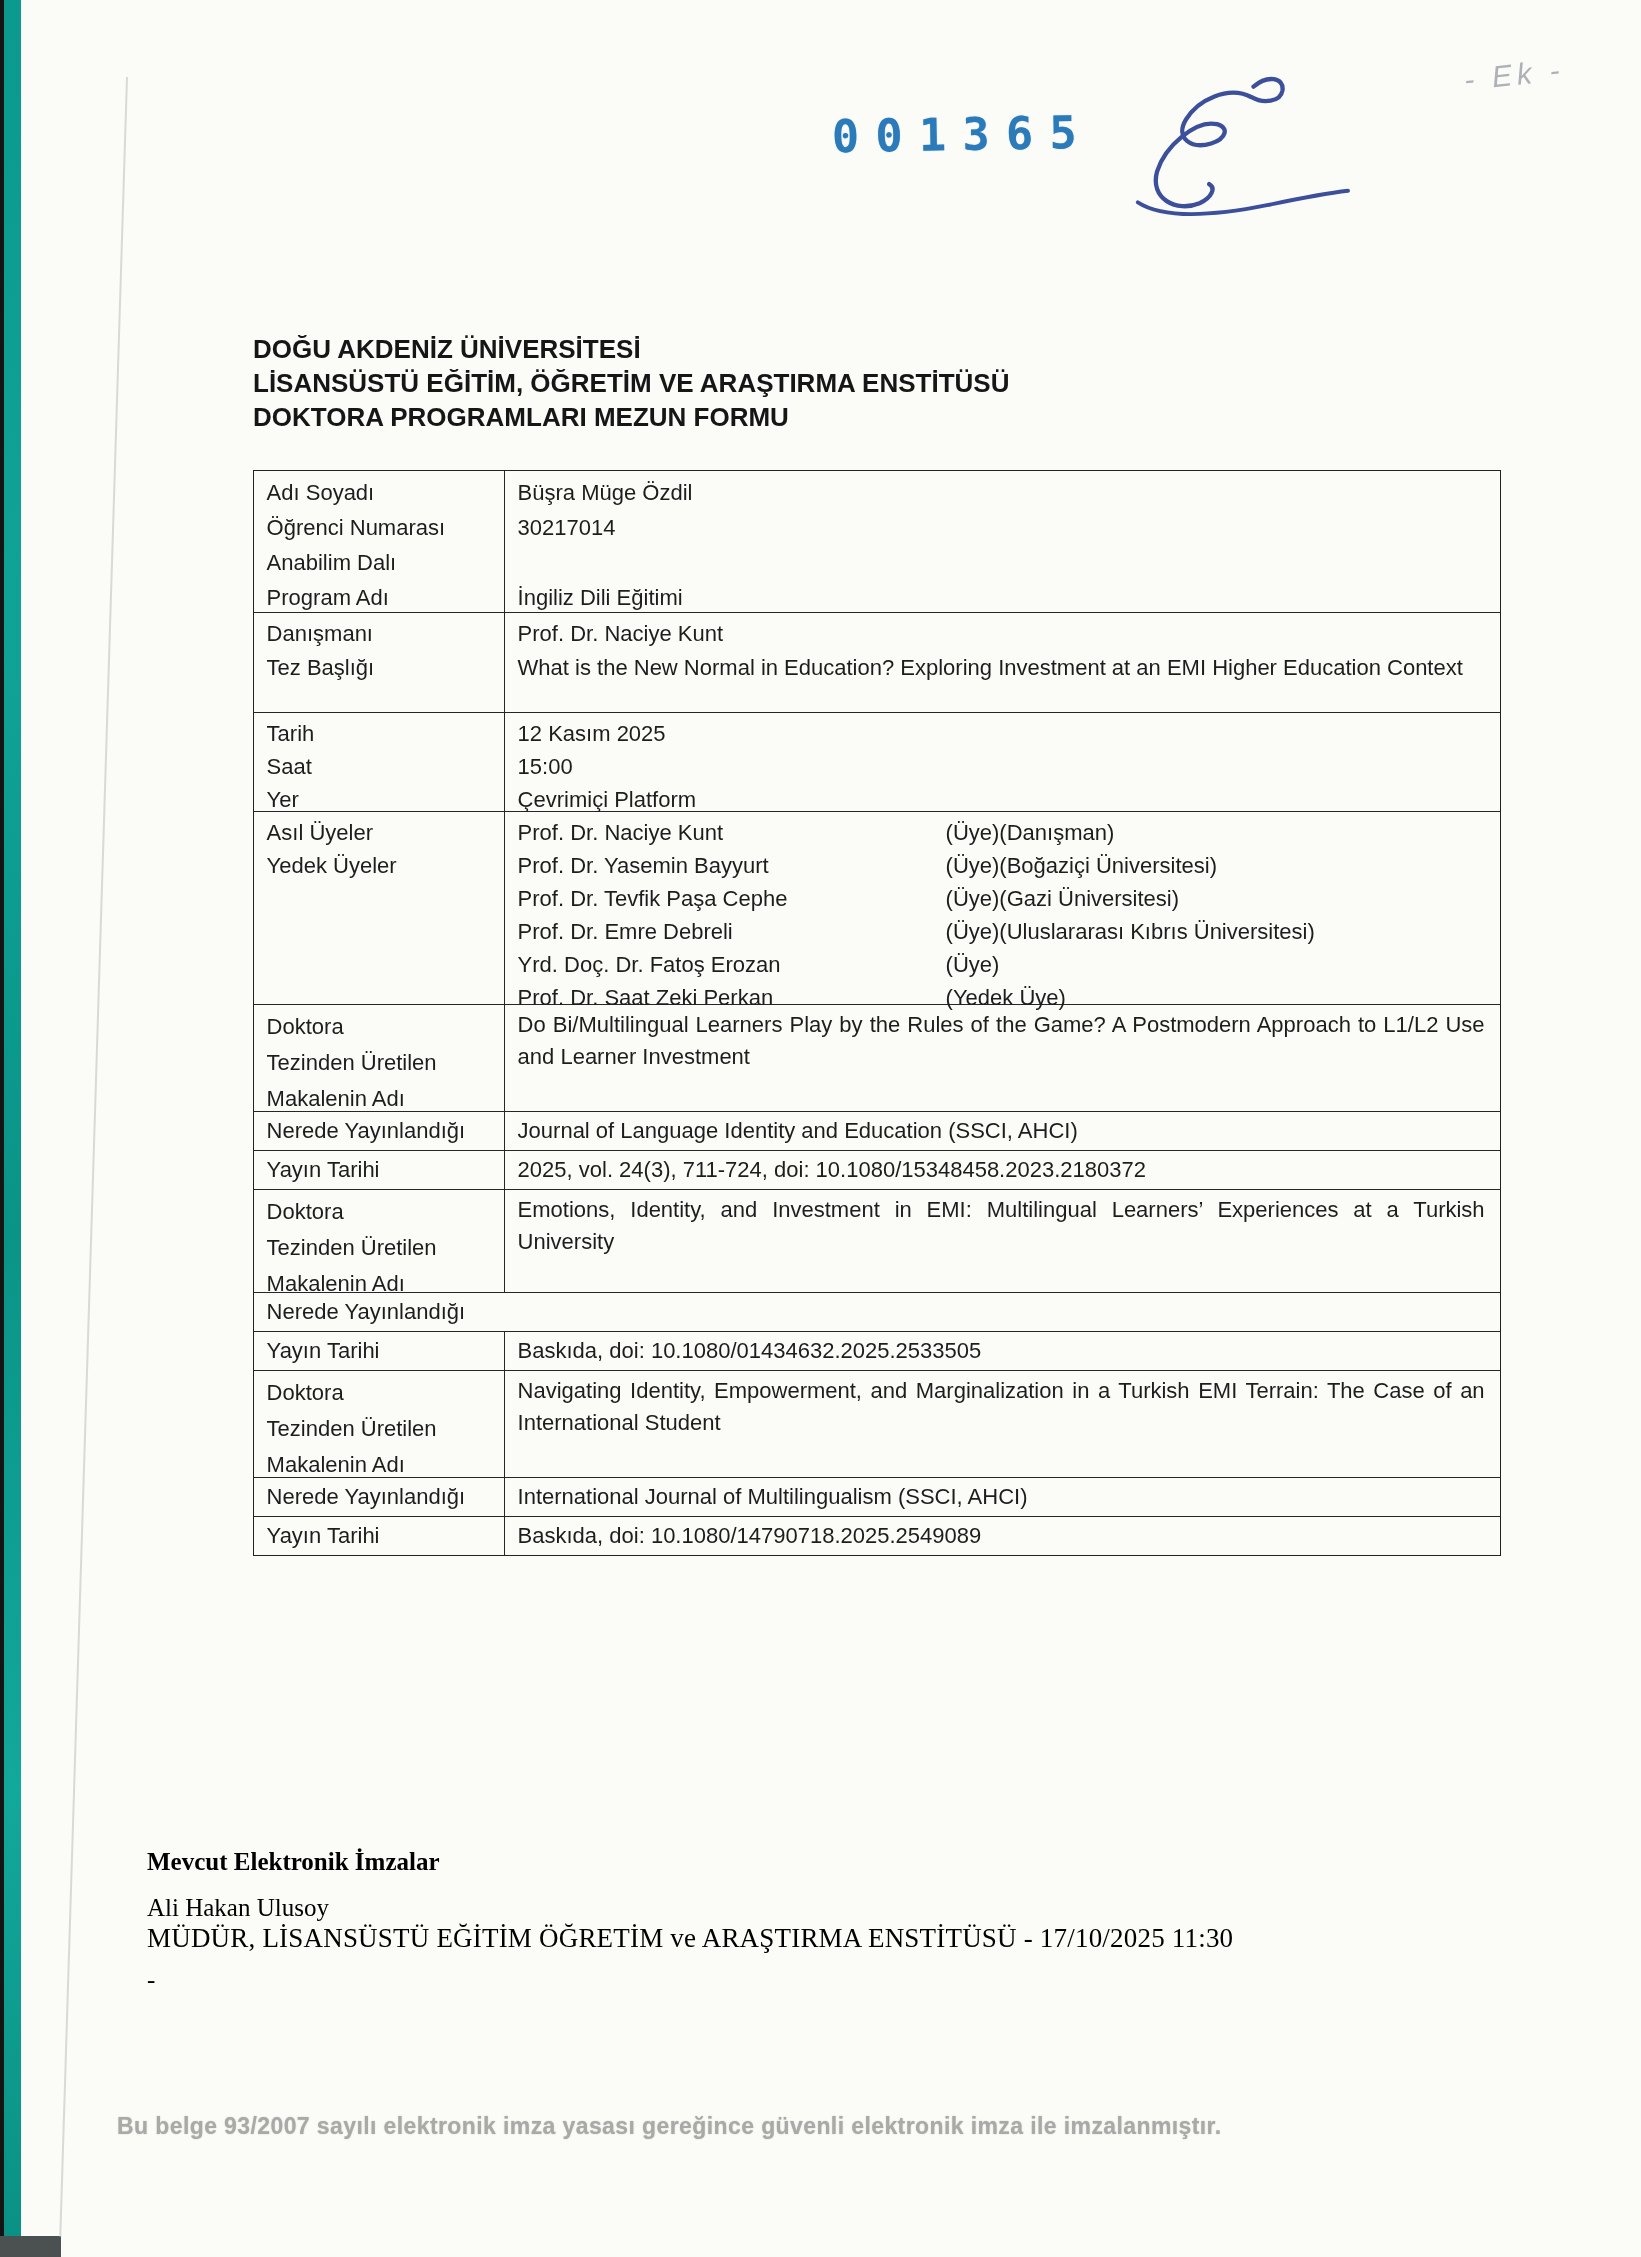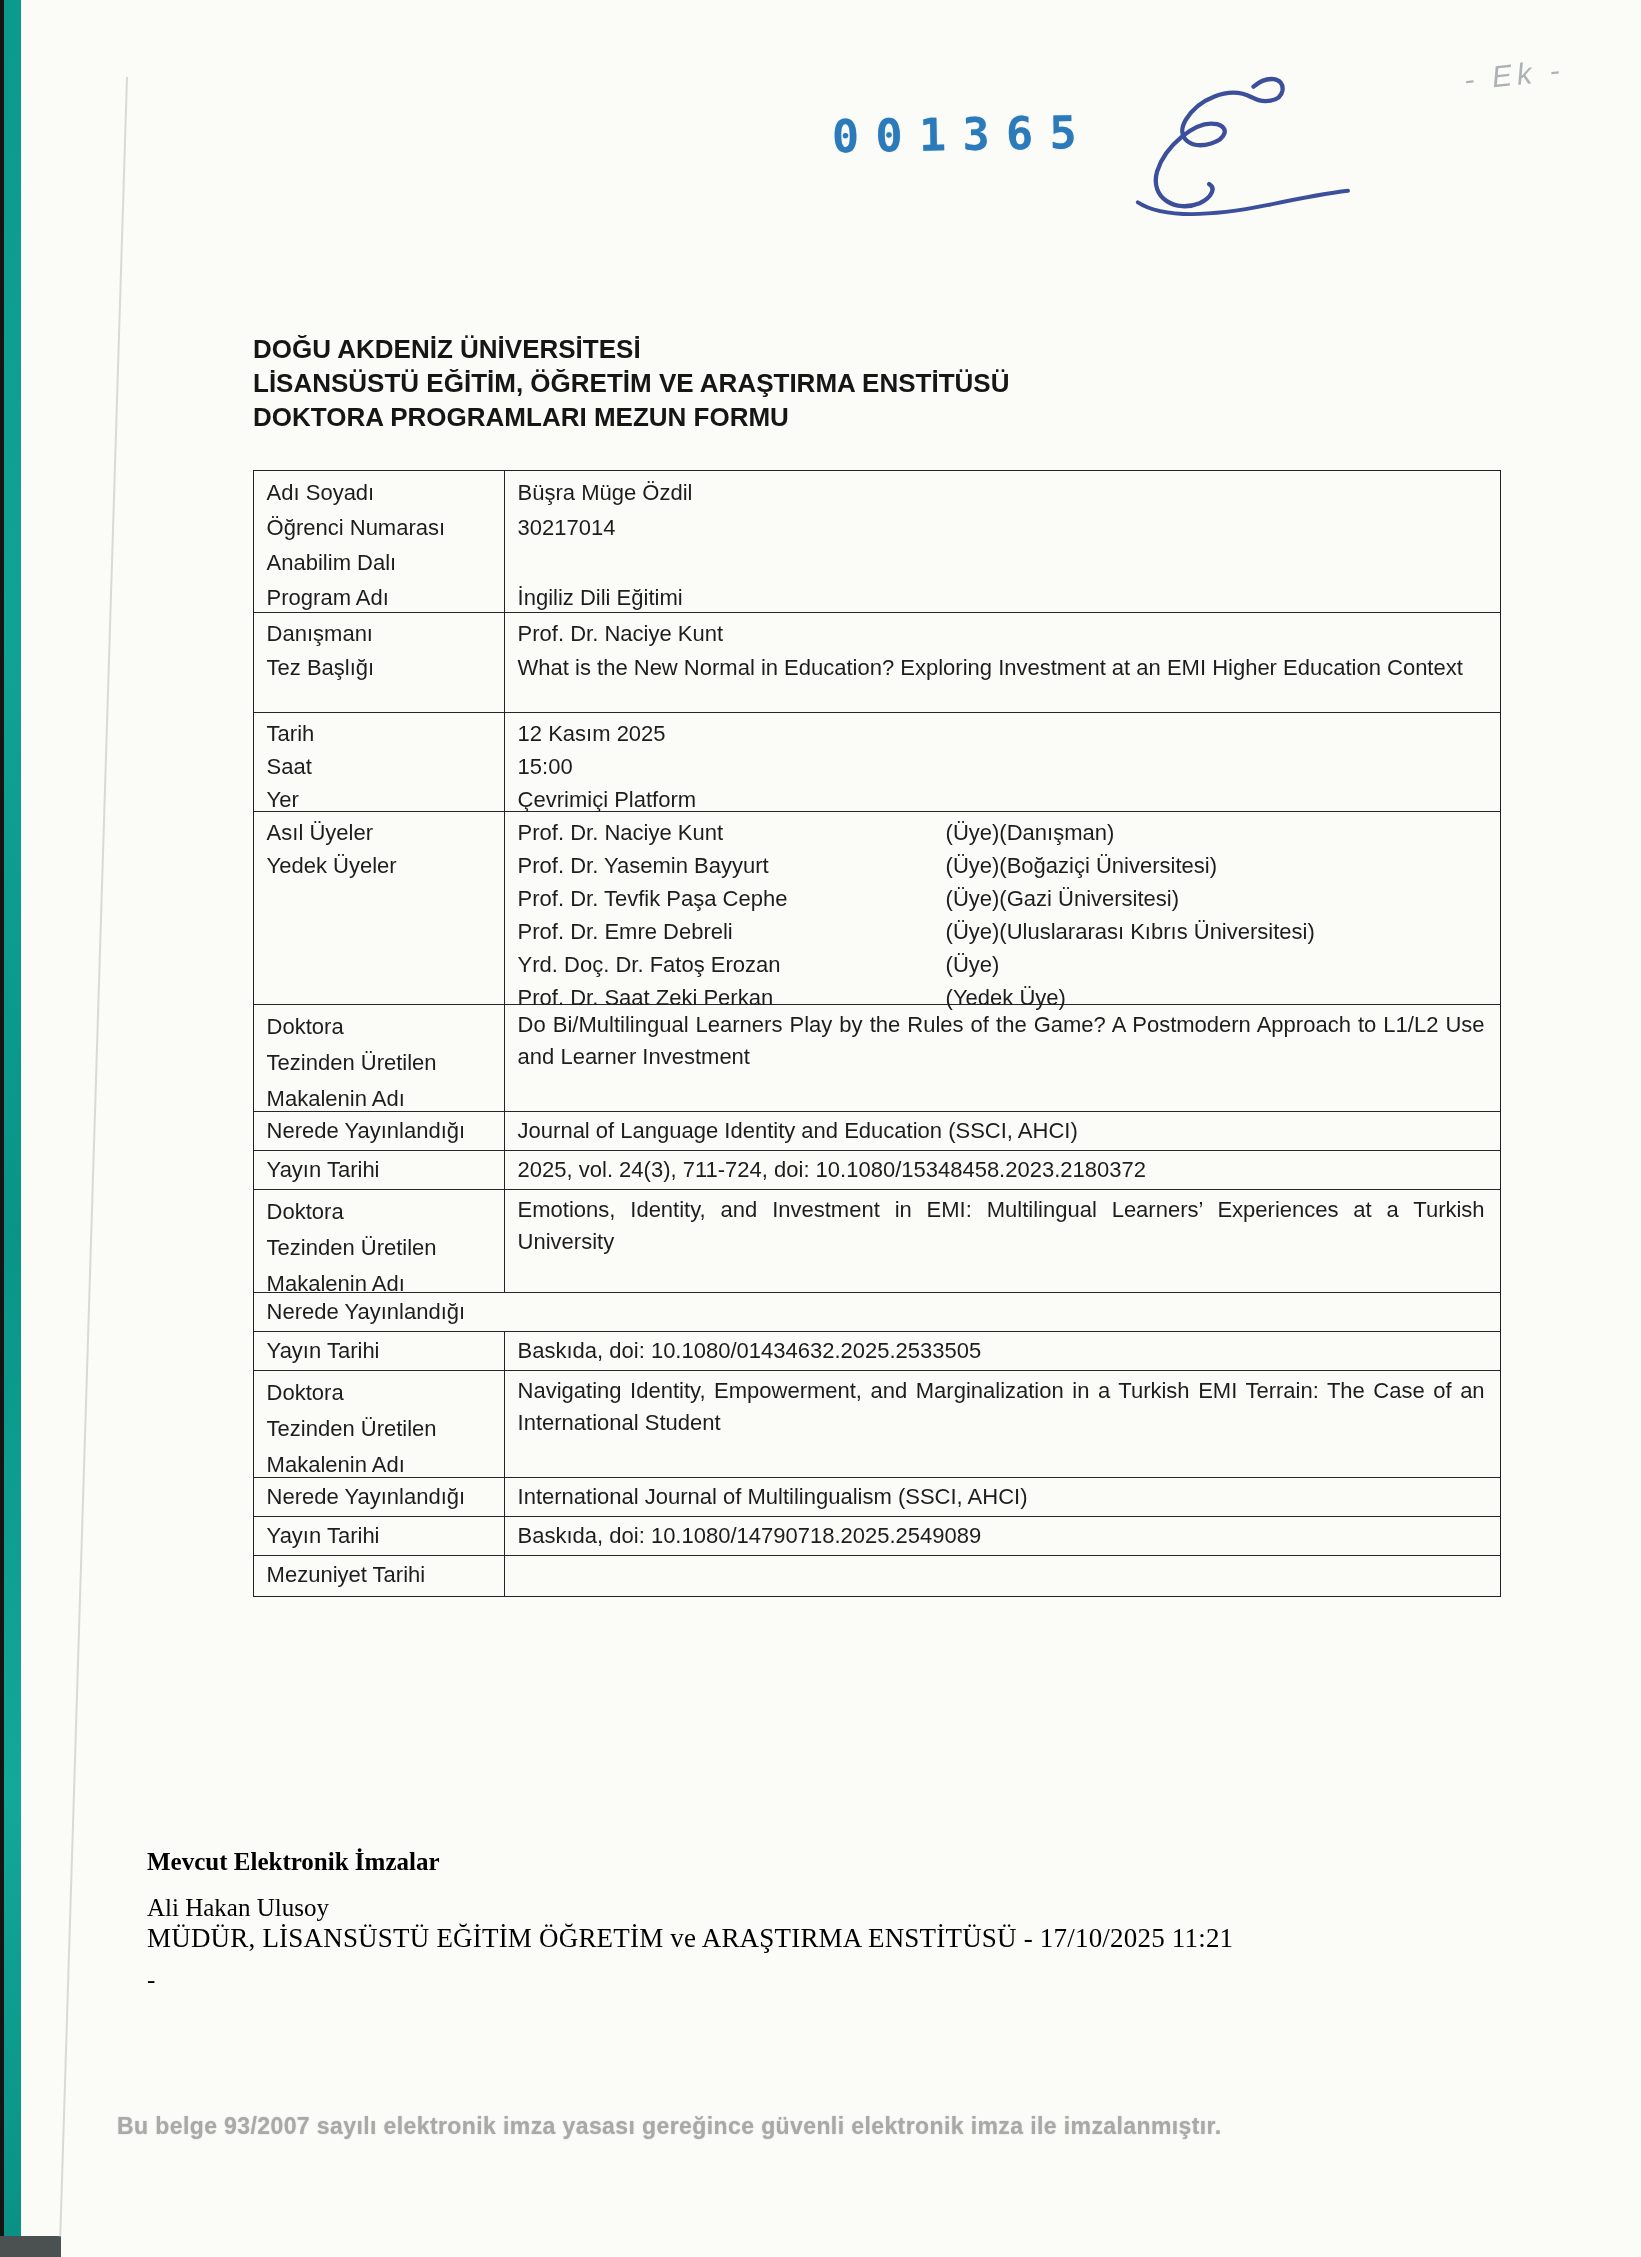--- a/index.html
+++ b/index.html
@@ -210,28 +210,24 @@
 
     <div class="trow srow">
       <div class="lcell">Nerede Yayınlandığı</div>
       <div class="vcell">International Journal of Multilingualism (SSCI, AHCI)</div>
     </div>
     <div class="trow srow">
       <div class="lcell">Yayın Tarihi</div>
       <div class="vcell">Baskıda, doi: 10.1080/14790718.2025.2549089</div>
     </div>
 
-    <div class="trow srow" style="height:41px;">
-      <div class="lcell">Mezuniyet Tarihi</div>
-      <div class="vcell"></div>
-    </div>
 
   </div>
 
   <div class="serif sig-head">Mevcut Elektronik İmzalar</div>
   <div class="serif sig-name">Ali Hakan Ulusoy</div>
-  <div class="serif sig-title">MÜDÜR, LİSANSÜSTÜ EĞİTİM ÖĞRETİM ve ARAŞTIRMA ENSTİTÜSÜ - 17/10/2025 11:21</div>
+  <div class="serif sig-title">MÜDÜR, LİSANSÜSTÜ EĞİTİM ÖĞRETİM ve ARAŞTIRMA ENSTİTÜSÜ - 17/10/2025 11:30</div>
   <div class="serif sig-dash">-</div>
 
   <div class="footer">Bu belge 93/2007 sayılı elektronik imza yasası gereğince güvenli elektronik imza ile imzalanmıştır.</div>
 
 </div>
 
 
 </body></html>

